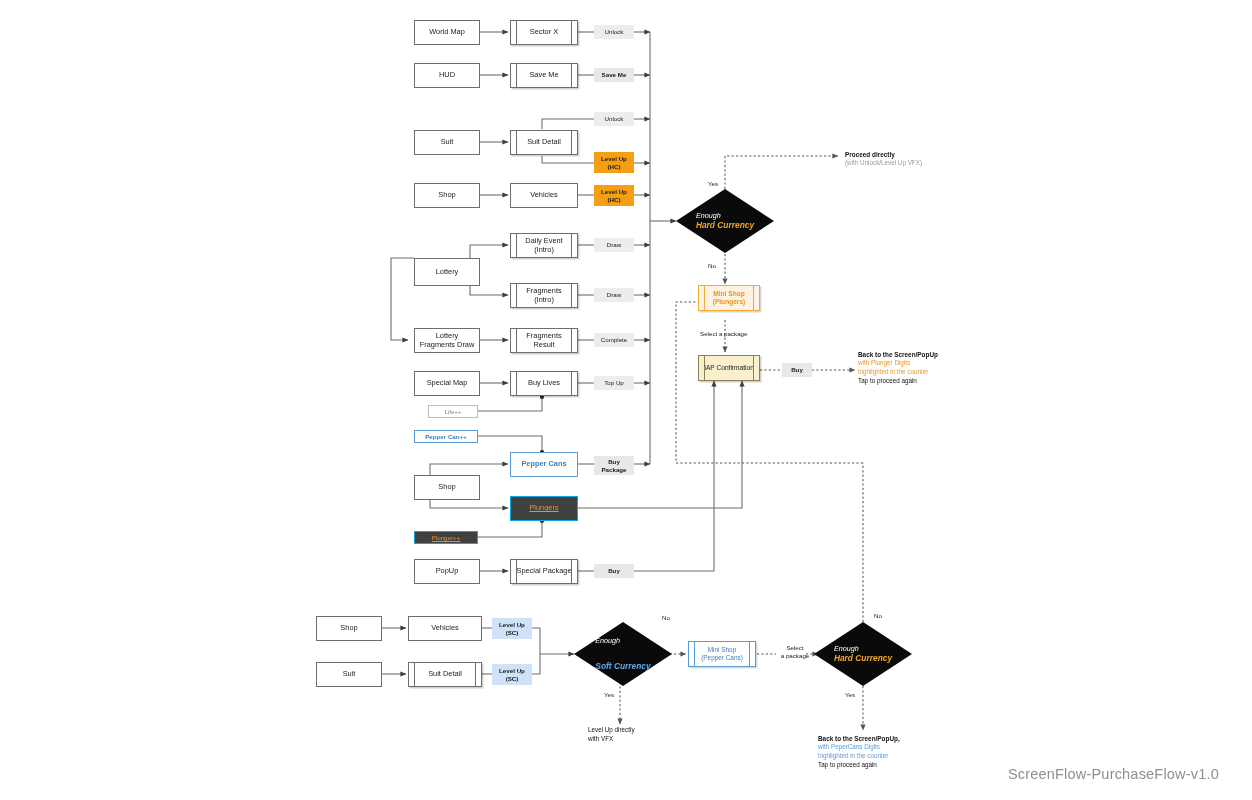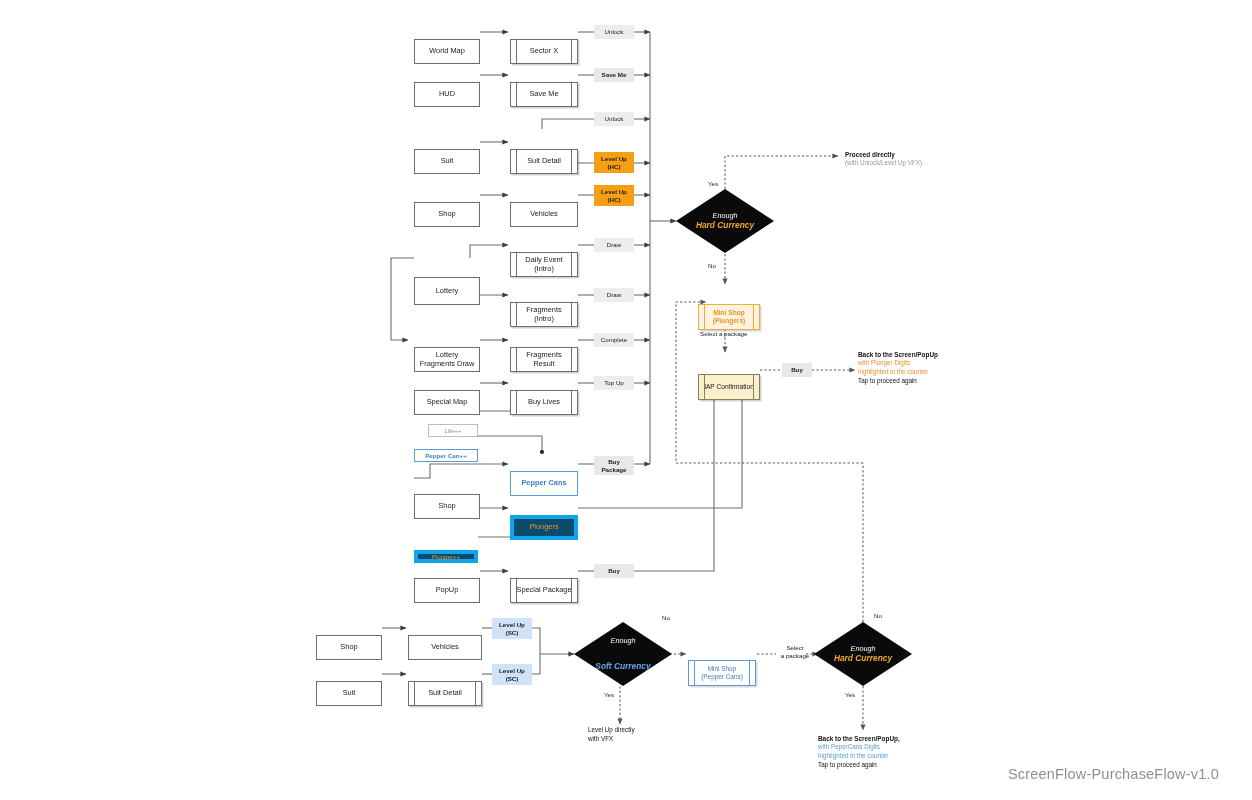--- a/index.html
+++ b/index.html
@@ -3,41 +3,41 @@
 <meta charset="utf-8">
 <style>
   html,body{margin:0;padding:0;background:#ffffff;}
   body{width:1252px;height:800px;position:relative;overflow:hidden;
        font-family:"Liberation Sans","DejaVu Sans",sans-serif;color:#222;}
   #canvas{position:absolute;left:0;top:0;width:1252px;height:800px;}
   svg.wires{position:absolute;left:0;top:0;width:1252px;height:800px;pointer-events:none;}
 
   
   .node{position:absolute;box-sizing:border-box;display:flex;align-items:center;
-        justify-content:center;text-align:center;line-height:1.18;margin-top:19px;}
+        justify-content:center;text-align:center;line-height:1.18;}
   .proc{background:#ffffff;border:1px solid #6e6e6e;font-size:7.4px;color:#1a1a1a;}
   
   .sub{background:#ffffff;border:1px solid #6e6e6e;font-size:7.4px;color:#1a1a1a;
        box-shadow:1.5px 1.5px 0 rgba(0,0,0,0.18);}
   .sub:before,.sub:after{content:"";position:absolute;top:0;bottom:0;width:0;
        border-left:1px solid #6e6e6e;}
   .sub:before{left:5px;}
   .sub:after{right:5px;}
 
   
   .chip{position:absolute;box-sizing:border-box;display:flex;align-items:center;
         justify-content:center;text-align:center;font-size:6.2px;font-weight:bold;
         line-height:1.15;background:#e8e8e8;color:#1a1a1a;}
   .chip.plain{background:#ededed;font-weight:normal;}
   .chip.hc{background:#f79f14;color:#1a1a1a;}
   .chip.sc{background:#cfe2f7;color:#1a1a1a;}
 
   
   .blue{border:1px solid #5b9bd5;color:#3d7fbe;background:#ffffff;font-weight:bold;}
-  .orange{border:4px solid #0ea5e9;color:#e8952a;background:#0c4a6e;}
+  .orange{border:1px solid #0ea5e9;color:#e8952a;background:#404040;text-decoration:underline;}
   .cream{border:1px solid #8a7f57;background:#faf0cd;color:#1a1a1a;
          box-shadow:1.5px 1.5px 0 rgba(0,0,0,0.18);}
   .cream:before,.cream:after{content:"";position:absolute;top:0;bottom:0;width:0;
          border-left:1px solid #8a7f57;}
   .cream:before{left:5px;}
   .cream:after{right:5px;}
   .creamorange{border:1px solid #f0ab38;background:#fdf3e0;color:#e8952a;
          box-shadow:1.5px 1.5px 0 rgba(0,0,0,0.16);}
   .creamorange:before,.creamorange:after{content:"";position:absolute;top:0;bottom:0;
          width:0;border-left:1px solid #f0ab38;}
@@ -48,21 +48,21 @@
   .subblue:before,.subblue:after{content:"";position:absolute;top:0;bottom:0;width:0;
          border-left:1px solid #5b9bd5;}
   .subblue:before{left:5px;}
   .subblue:after{right:5px;}
   .ghost{border:1px solid #bdbdbd;background:#ffffff;color:#8d8d8d;font-size:6.2px;}
 
   
   .diamond{position:absolute;display:flex;align-items:center;justify-content:center;}
   .diamond .dshape{position:absolute;left:0;top:0;width:100%;height:100%;
         background:#0a0a0a;clip-path:polygon(50% 0,100% 50%,50% 100%,0 50%);}
-  .diamond .dtext{position:relative;text-align:center;line-height:1.3;z-index:2;}
+  .diamond .dtext{position:relative;text-align:left;line-height:1.3;z-index:2;}
   .dtext .l1{font-size:7.2px;font-style:italic;color:#ffffff;display:block;}
   .dtext .l2{font-size:8.4px;font-style:italic;font-weight:bold;display:block;}
   .l2.gold{color:#f2a626;}
   .l2.sky{color:#63a7e8;margin-top:16px;}
 
   
   .txt{position:absolute;font-size:6.2px;color:#1a1a1a;line-height:1.35;white-space:nowrap;}
   .note{position:absolute;line-height:1.42;white-space:nowrap;}
   .note .nb{font-size:6.4px;font-weight:bold;color:#111;display:block;}
   .note .ng{font-size:6.3px;color:#9a9a9a;display:block;}

